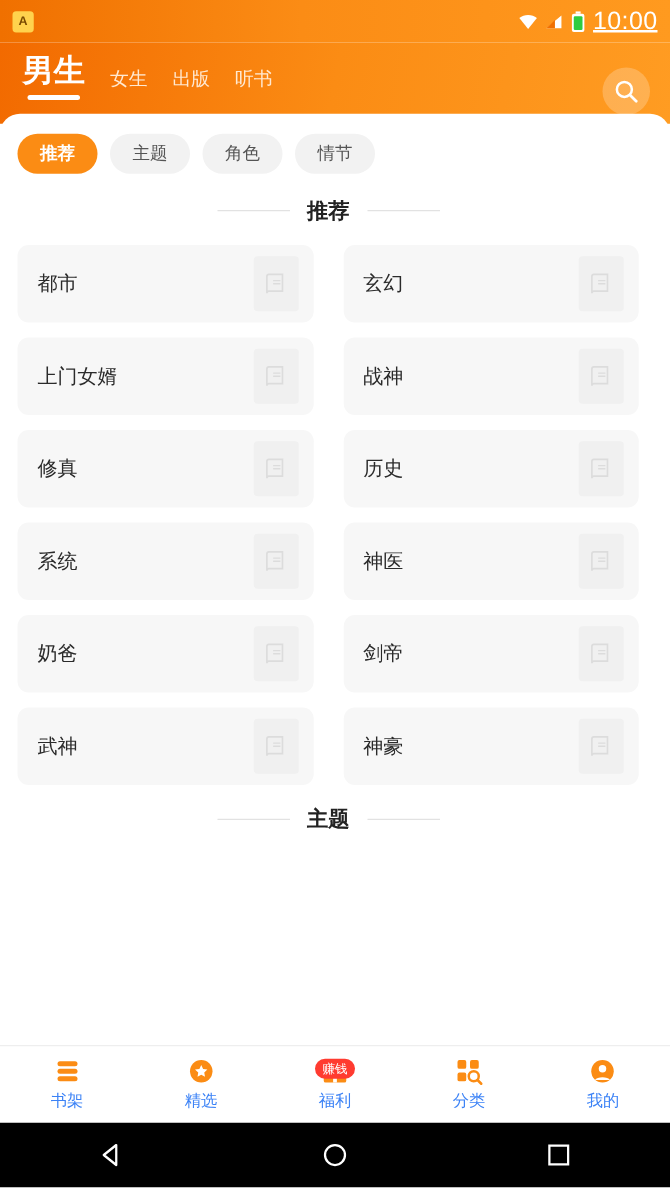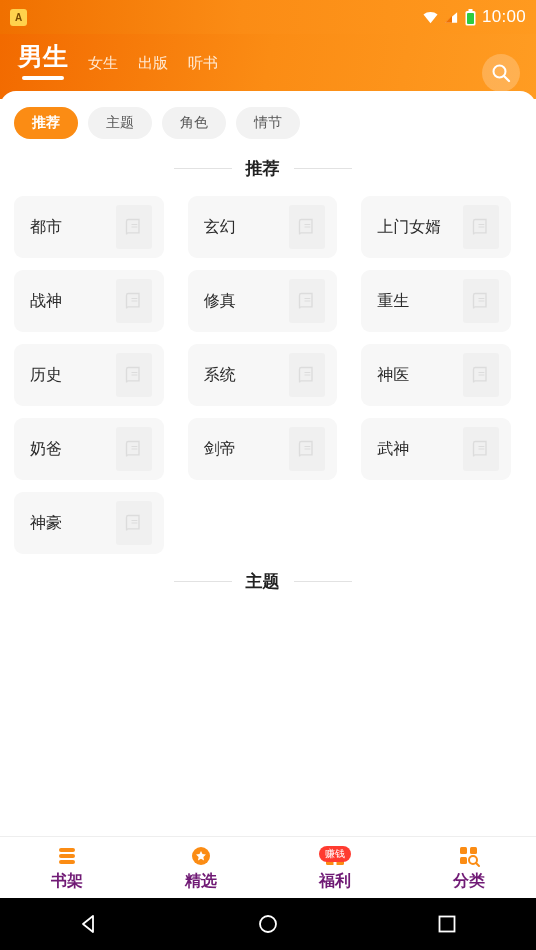--- a/index.html
+++ b/index.html
@@ -31,21 +31,21 @@
     font-size: 10px; font-weight: bold;
     display: flex; align-items: center; justify-content: center;
   }
   .status-right {
     margin-left: auto;
     display: flex; align-items: center; gap: 6px;
   }
   .icon-wifi { width: 15px; height: 13px; display: block; }
   .icon-sig  { width: 15px; height: 13px; display: block; }
   .icon-bat  { width: 11px; height: 17px; display: block; }
-  .clock { font-size: 17px; font-weight: 500; letter-spacing: .3px; }
+  .clock { font-size: 20px; font-weight: 500; letter-spacing: .3px; text-decoration: underline; }
 
   
   .header {
     background: linear-gradient(100deg, #f26a00 0%, #fb8c14 50%, #ff9c22 100%);
     padding: 6px 18px 18px 18px;
     position: relative;
     text-align: center;
   }
   .navtabs { display: flex; align-items: flex-end; gap: 20px; }
   .navtab {
@@ -109,21 +109,21 @@
   }
   .section-title .ln {
     width: 58px; height: 1px; background: #e2e2e2;
   }
   .section-title .tx {
     font-size: 17px; font-weight: bold; color: #222;
   }
 
   .grid {
     display: grid;
-    grid-template-columns: 1fr 1fr 1fr;
+    grid-template-columns: 1fr 1fr;
     gap: 12px 24px;
   }
   .cat-card {
     height: 62px;
     background: #f7f7f7;
     border-radius: 9px;
     display: flex; align-items: center;
     padding: 0 16px;
     position: relative;
     cursor: pointer;
@@ -152,21 +152,21 @@
     flex-shrink: 0;
   }
   .tabitem {
     flex: 1;
     display: flex; flex-direction: column;
     align-items: center; justify-content: center;
     gap: 3px;
     cursor: pointer;
     position: relative;
   }
-  .tabitem .lbl { font-size: 16px; color: #701a75; font-weight: bold; }
+  .tabitem .lbl { font-size: 13px; color: #3b82f6; }
   .tabicon { width: 24px; height: 24px; display: block; }
   .welfare-badge {
     position: absolute;
     top: 2px;
     background: #ff3b30;
     color: #fff;
     font-size: 10px;
     padding: 1px 6px;
     border-radius: 8px;
     white-space: nowrap;
@@ -289,29 +289,20 @@
       <div class="cat-card">
         <span class="cat-name">修真</span>
         <span class="cat-thumb">
           <svg width="20" height="20" viewBox="0 0 24 24">
               <path d="M3 18V5a2 2 0 0 1 2-2h13v16H5a2 2 0 0 0-2 2z" fill="none" stroke="#dcdcdc" stroke-width="1.6"></path>
               <path d="M9 9h7M9 12h7" stroke="#dcdcdc" stroke-width="1.4"></path>
             </svg>
         </span>
       </div>
 
-      <div class="cat-card">
-        <span class="cat-name">重生</span>
-        <span class="cat-thumb">
-          <svg width="20" height="20" viewBox="0 0 24 24">
-              <path d="M3 18V5a2 2 0 0 1 2-2h13v16H5a2 2 0 0 0-2 2z" fill="none" stroke="#dcdcdc" stroke-width="1.6"></path>
-              <path d="M9 9h7M9 12h7" stroke="#dcdcdc" stroke-width="1.4"></path>
-            </svg>
-        </span>
-      </div>
 
       <div class="cat-card">
         <span class="cat-name">历史</span>
         <span class="cat-thumb">
           <svg width="20" height="20" viewBox="0 0 24 24">
               <path d="M3 18V5a2 2 0 0 1 2-2h13v16H5a2 2 0 0 0-2 2z" fill="none" stroke="#dcdcdc" stroke-width="1.6"></path>
               <path d="M9 9h7M9 12h7" stroke="#dcdcdc" stroke-width="1.4"></path>
             </svg>
         </span>
       </div>
@@ -421,20 +412,28 @@
       <svg class="tabicon" viewBox="0 0 24 24">
         <rect x="3" y="3" width="7" height="7" rx="1.5" fill="#fb8c14"></rect>
         <rect x="13" y="3" width="7" height="7" rx="1.5" fill="#fb8c14"></rect>
         <rect x="3" y="13" width="7" height="7" rx="1.5" fill="#fb8c14"></rect>
         <circle cx="16" cy="16" r="4" fill="none" stroke="#fb8c14" stroke-width="2"></circle>
         <line x1="19" y1="19" x2="22" y2="22" stroke="#fb8c14" stroke-width="2" stroke-linecap="round"></line>
       </svg>
       <span class="lbl">分类</span>
     </div>
 
+    <div class="tabitem">
+      <svg class="tabicon" viewBox="0 0 24 24">
+        <circle cx="12" cy="12" r="9" fill="#fb8c14"></circle>
+        <circle cx="12" cy="10" r="3" fill="#fff"></circle>
+        <path d="M6 19c1.5-3 10.5-3 12 0z" fill="#fff"></path>
+      </svg>
+      <span class="lbl">我的</span>
+    </div>
 
   </div>
 
   <div class="navbar">
     <span>
       <svg class="nav-tri" width="22" height="22" viewBox="0 0 22 22">
           <path d="M15 3 5 11l10 8z" fill="none" stroke="#fff" stroke-width="1.8" stroke-linejoin="round"></path>
         </svg>
     </span>
     <span>

